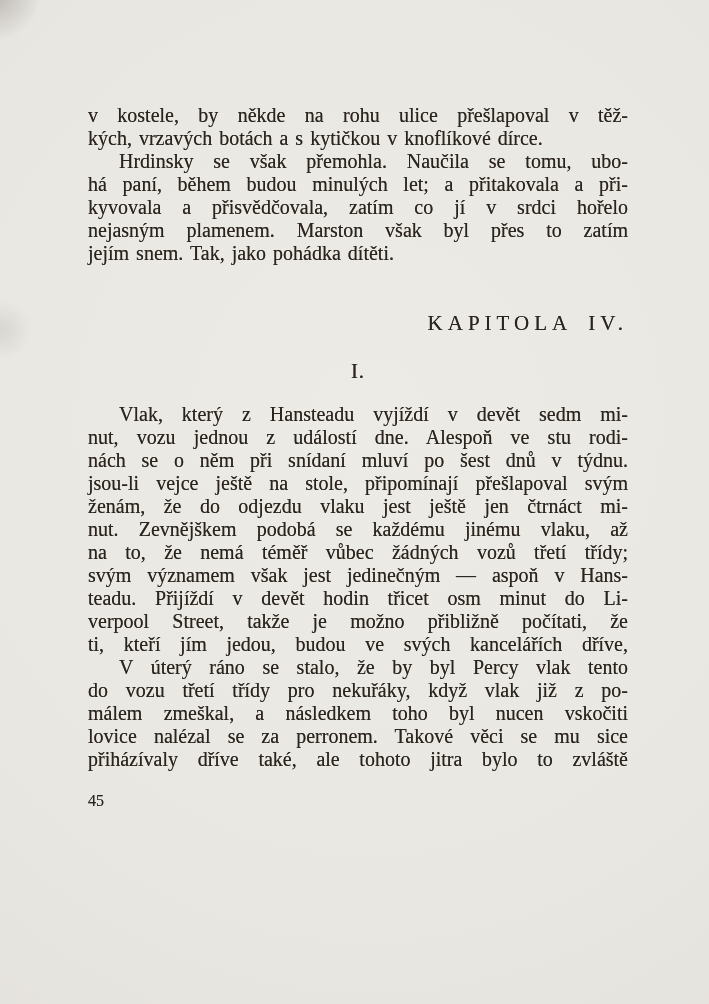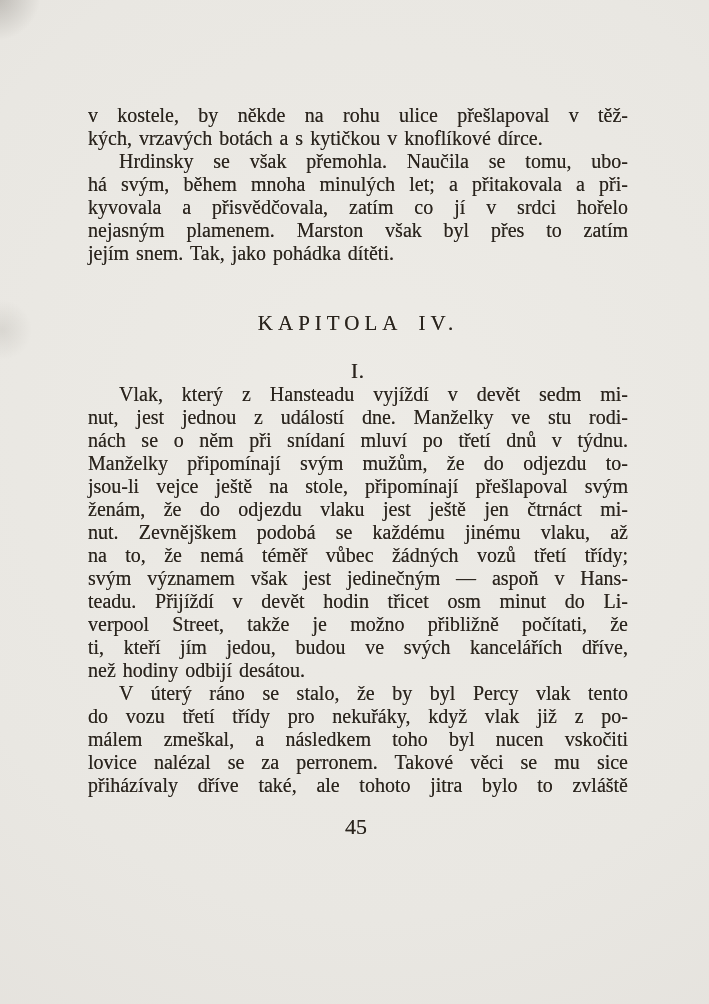--- a/index.html
+++ b/index.html
@@ -35,80 +35,78 @@
     white-space: normal;
     text-shadow: 0 0 0.5px rgba(42,36,29,0.65);
   }
   .line.last { text-align-last: left; }
   .line.indent { text-indent: 31px; }
   .chapter {
     margin: 47px 0 0 0;
     font-size: 21px;
     font-weight: normal;
     line-height: 23px;
-    text-align: center;
+    text-align: right;
     letter-spacing: 5px;
     word-spacing: 7px;
     text-shadow: 0 0 0.5px rgba(42,36,29,0.65);
   }
   .section {
     margin-top: 25px;
     font-size: 21px;
     line-height: 23px;
     text-align: center;
     letter-spacing: 1px;
     text-shadow: 0 0 0.5px rgba(42,36,29,0.65);
   }
-  .body-start { }
+  .body-start { margin-top: 20px; }
   .folio {
     margin-top: 18px;
     padding-right: 4px;
-    font-size: 22px;
+    font-size: 16px;
     line-height: 23px;
-    text-align: center;
+    text-align: left;
     text-shadow: 0 0 0.5px rgba(42,36,29,0.65);
   }
 </style>
 </head>
 <body>
 
 <div class="page">
   <div class="textblock">
 
     <div class="para">
       <div class="line">v kostele, by někde na rohu ulice přešlapoval v těž-</div>
       <div class="line last">kých, vrzavých botách a s kytičkou v knoflíkové dírce.</div>
     </div>
 
     <div class="para">
       <div class="line indent">Hrdinsky se však přemohla. Naučila se tomu, ubo-</div>
-      <div class="line">há svým, během mnoha minulých let; a přitakovala a při-</div>
+      <div class="line">há paní, během budou minulých let; a přitakovala a při-</div>
       <div class="line">kyvovala a přisvědčovala, zatím co jí v srdci hořelo</div>
       <div class="line">nejasným plamenem. Marston však byl přes to zatím</div>
       <div class="line last">jejím snem. Tak, jako pohádka dítěti.</div>
     </div>
 
     <h2 class="chapter">KAPITOLA IV.</h2>
 
     <div class="section">I.</div>
 
     <div class="para body-start">
       <div class="line indent">Vlak, který z Hansteadu vyjíždí v devět sedm mi-</div>
-      <div class="line">nut, jest jednou z událostí dne. Manželky ve stu rodi-</div>
-      <div class="line">nách se o něm při snídaní mluví po třetí dnů v týdnu.</div>
-      <div class="line">Manželky připomínají svým mužům, že do odjezdu to-</div>
+      <div class="line">nut, vozu jednou z událostí dne. Alespoň ve stu rodi-</div>
+      <div class="line">nách se o něm při snídaní mluví po šest dnů v týdnu.</div>
       <div class="line">jsou-li vejce ještě na stole, připomínají přešlapoval svým</div>
       <div class="line">ženám, že do odjezdu vlaku jest ještě jen čtrnáct mi-</div>
       <div class="line">nut. Zevnějškem podobá se každému jinému vlaku, až</div>
       <div class="line">na to, že nemá téměř vůbec žádných vozů třetí třídy;</div>
       <div class="line">svým významem však jest jedinečným — aspoň v Hans-</div>
       <div class="line">teadu. Přijíždí v devět hodin třicet osm minut do Li-</div>
       <div class="line">verpool Street, takže je možno přibližně počítati, že</div>
       <div class="line">ti, kteří jím jedou, budou ve svých kancelářích dříve,</div>
-      <div class="line last">než hodiny odbijí desátou.</div>
     </div>
 
     <div class="para">
       <div class="line indent">V úterý ráno se stalo, že by byl Percy vlak tento</div>
       <div class="line">do vozu třetí třídy pro nekuřáky, když vlak již z po-</div>
       <div class="line">málem zmeškal, a následkem toho byl nucen vskočiti</div>
       <div class="line">lovice nalézal se za perronem. Takové věci se mu sice</div>
       <div class="line">přiházívaly dříve také, ale tohoto jitra bylo to zvláště</div>
     </div>
 

